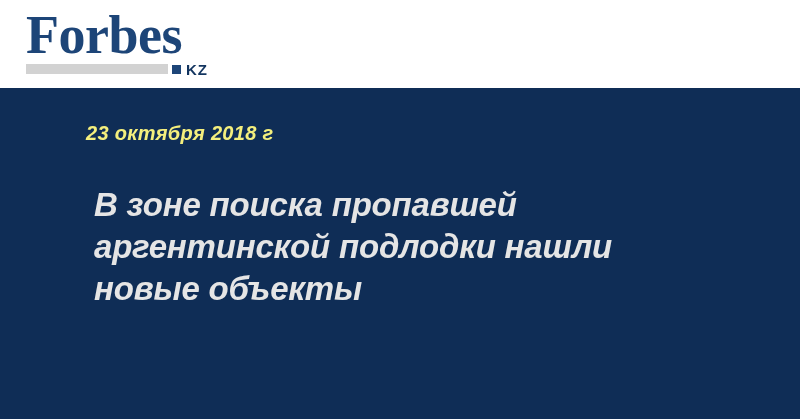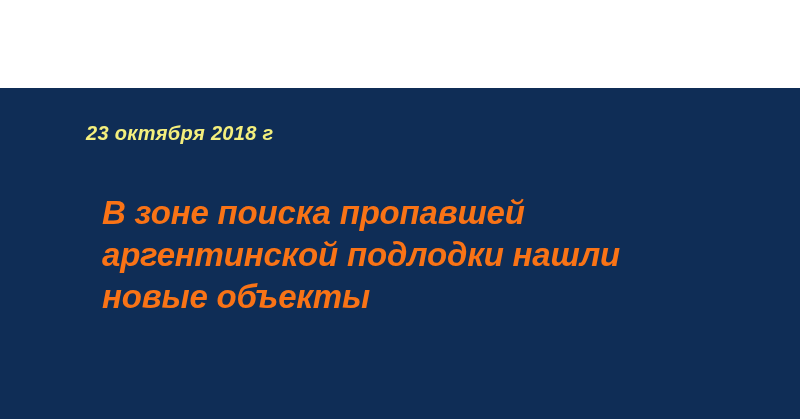--- a/index.html
+++ b/index.html
@@ -108,36 +108,44 @@
     font-family: "Liberation Sans", sans-serif;
     font-weight: 700;
     font-size: 20px;
     line-height: 22px;
     letter-spacing: 0.3px;
     color: #f4ef7d;
     white-space: nowrap;
   }
 
   .article-title {
-    margin: 16px;
+    margin: 8px;
     padding-top: 32px;
     font-family: "Liberation Sans", sans-serif;
     font-weight: 700;
     font-size: 33px;
     line-height: 42px;
     letter-spacing: -0.2px;
-    color: #f97316;
+    color: #e5e5e5;
     max-width: 520px;
   }
 </style>
 </head>
 <body>
 
 <div class="page">
 
+  <div class="header">
+    <div class="logo">
+      <div class="logo-wordmark">Forbes</div>
+      <div class="logo-rule"></div>
+      <div class="logo-square"></div>
+      <div class="logo-kz">KZ</div>
+    </div>
+  </div>
 
   <div class="hero">
     <div class="hero-inner">
       <div class="article-date">23 октября 2018 г</div>
       <h1 class="article-title">В зоне поиска пропавшей аргентинской подлодки нашли новые объекты</h1>
     </div>
   </div>
 
 </div>
 

